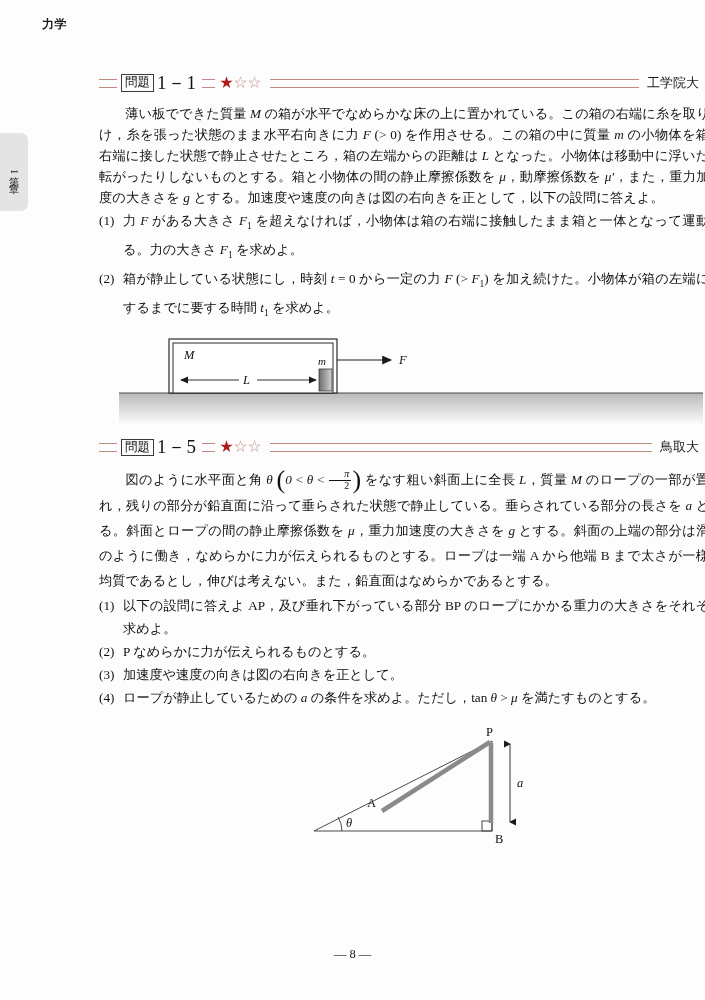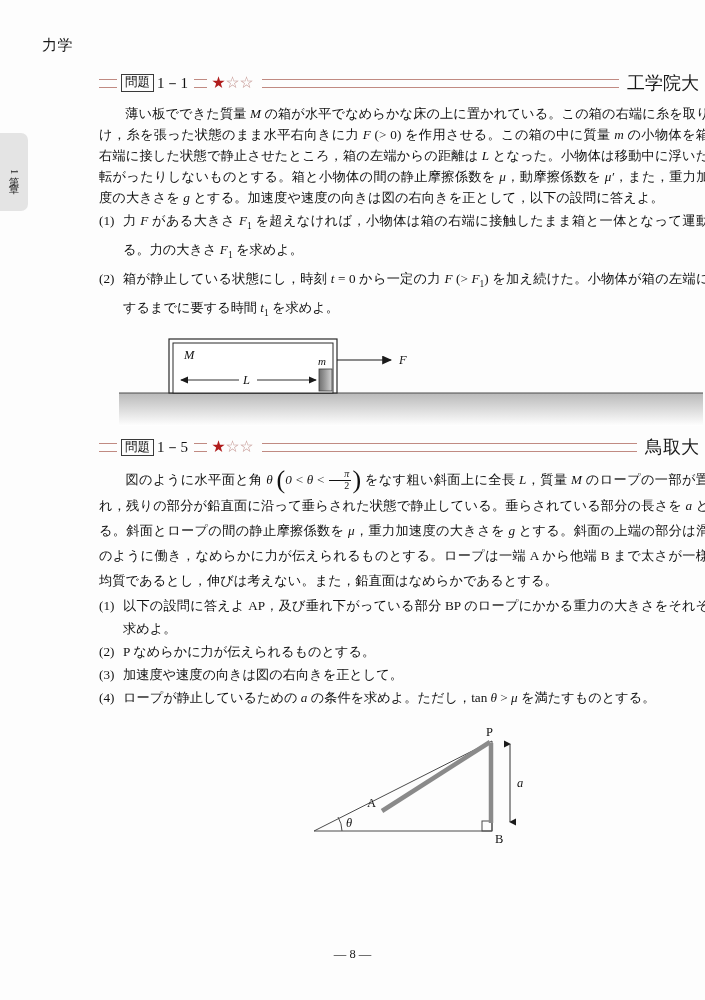--- a/index.html
+++ b/index.html
@@ -10,22 +10,22 @@
     color:#111;
     position:relative;
     overflow:hidden;
   }
   .page{
     position:absolute;inset:0;
     background:#fdfdfd;
   }
   
   .running-head{
-    position:absolute;left:42px;top:36px;
-    font-size:15px;letter-spacing:.5px;color:#1a1a1a;
+    position:absolute;left:42px;top:16px;
+    font-size:12px;letter-spacing:.5px;color:#1a1a1a;font-weight:bold;
   }
   
   .chapter-tab{
     position:absolute;left:0;top:133px;
     width:28px;height:78px;
     background:#e4e4e4;
     border-top-right-radius:7px;border-bottom-right-radius:7px;
     display:flex;align-items:center;justify-content:center;
   }
   .chapter-tab span{
@@ -52,28 +52,28 @@
   .rule-long{flex:1 1 auto;margin:0 8px;}
   .rule-right{width:17px;margin-left:7px;}
   .prob-badge{
     border:1.1px solid #3a3a3a;
     padding:0px 3px 1px 3px;
     font-size:12.5px;line-height:1.15;
     font-family:"Liberation Sans","DejaVu Sans",sans-serif;
     margin-left:4px;
   }
   .prob-num{
-    font-size:15px;margin-left:3px;letter-spacing:.5px;
+    font-size:19px;margin-left:3px;letter-spacing:.5px;
     font-family:"Liberation Serif",serif;
   }
   .stars{font-size:14px;letter-spacing:0px;line-height:1;}
   .star-on{color:#b01c1c;}
   .star-off{color:#c79a96;}
   .univ{
-    font-size:18px;color:#1a1a1a;white-space:nowrap;
+    font-size:13px;color:#1a1a1a;white-space:nowrap;
     font-family:Liberation Sans, sans-serif;
   }
   
   .para{
     font-size:13.2px;line-height:21px;
     text-align:justify;
     margin:7px 0 0 0;
     letter-spacing:.1px;
   }
   .para.indent{text-indent:13px;}

